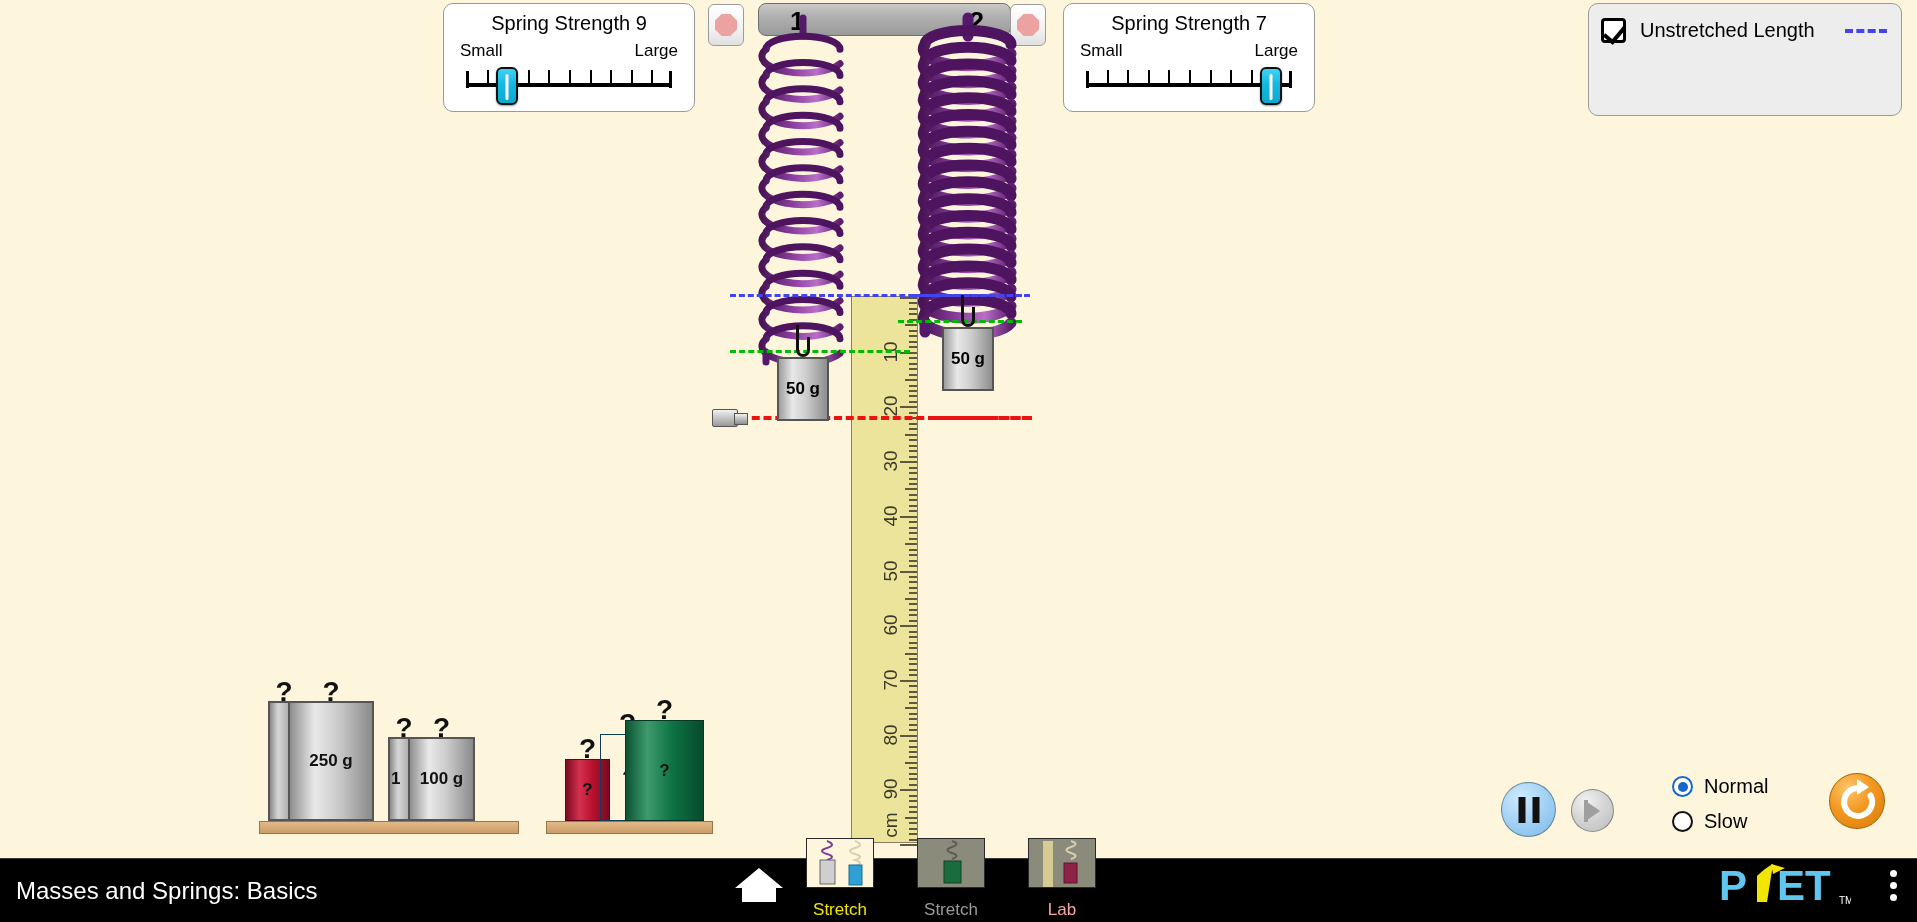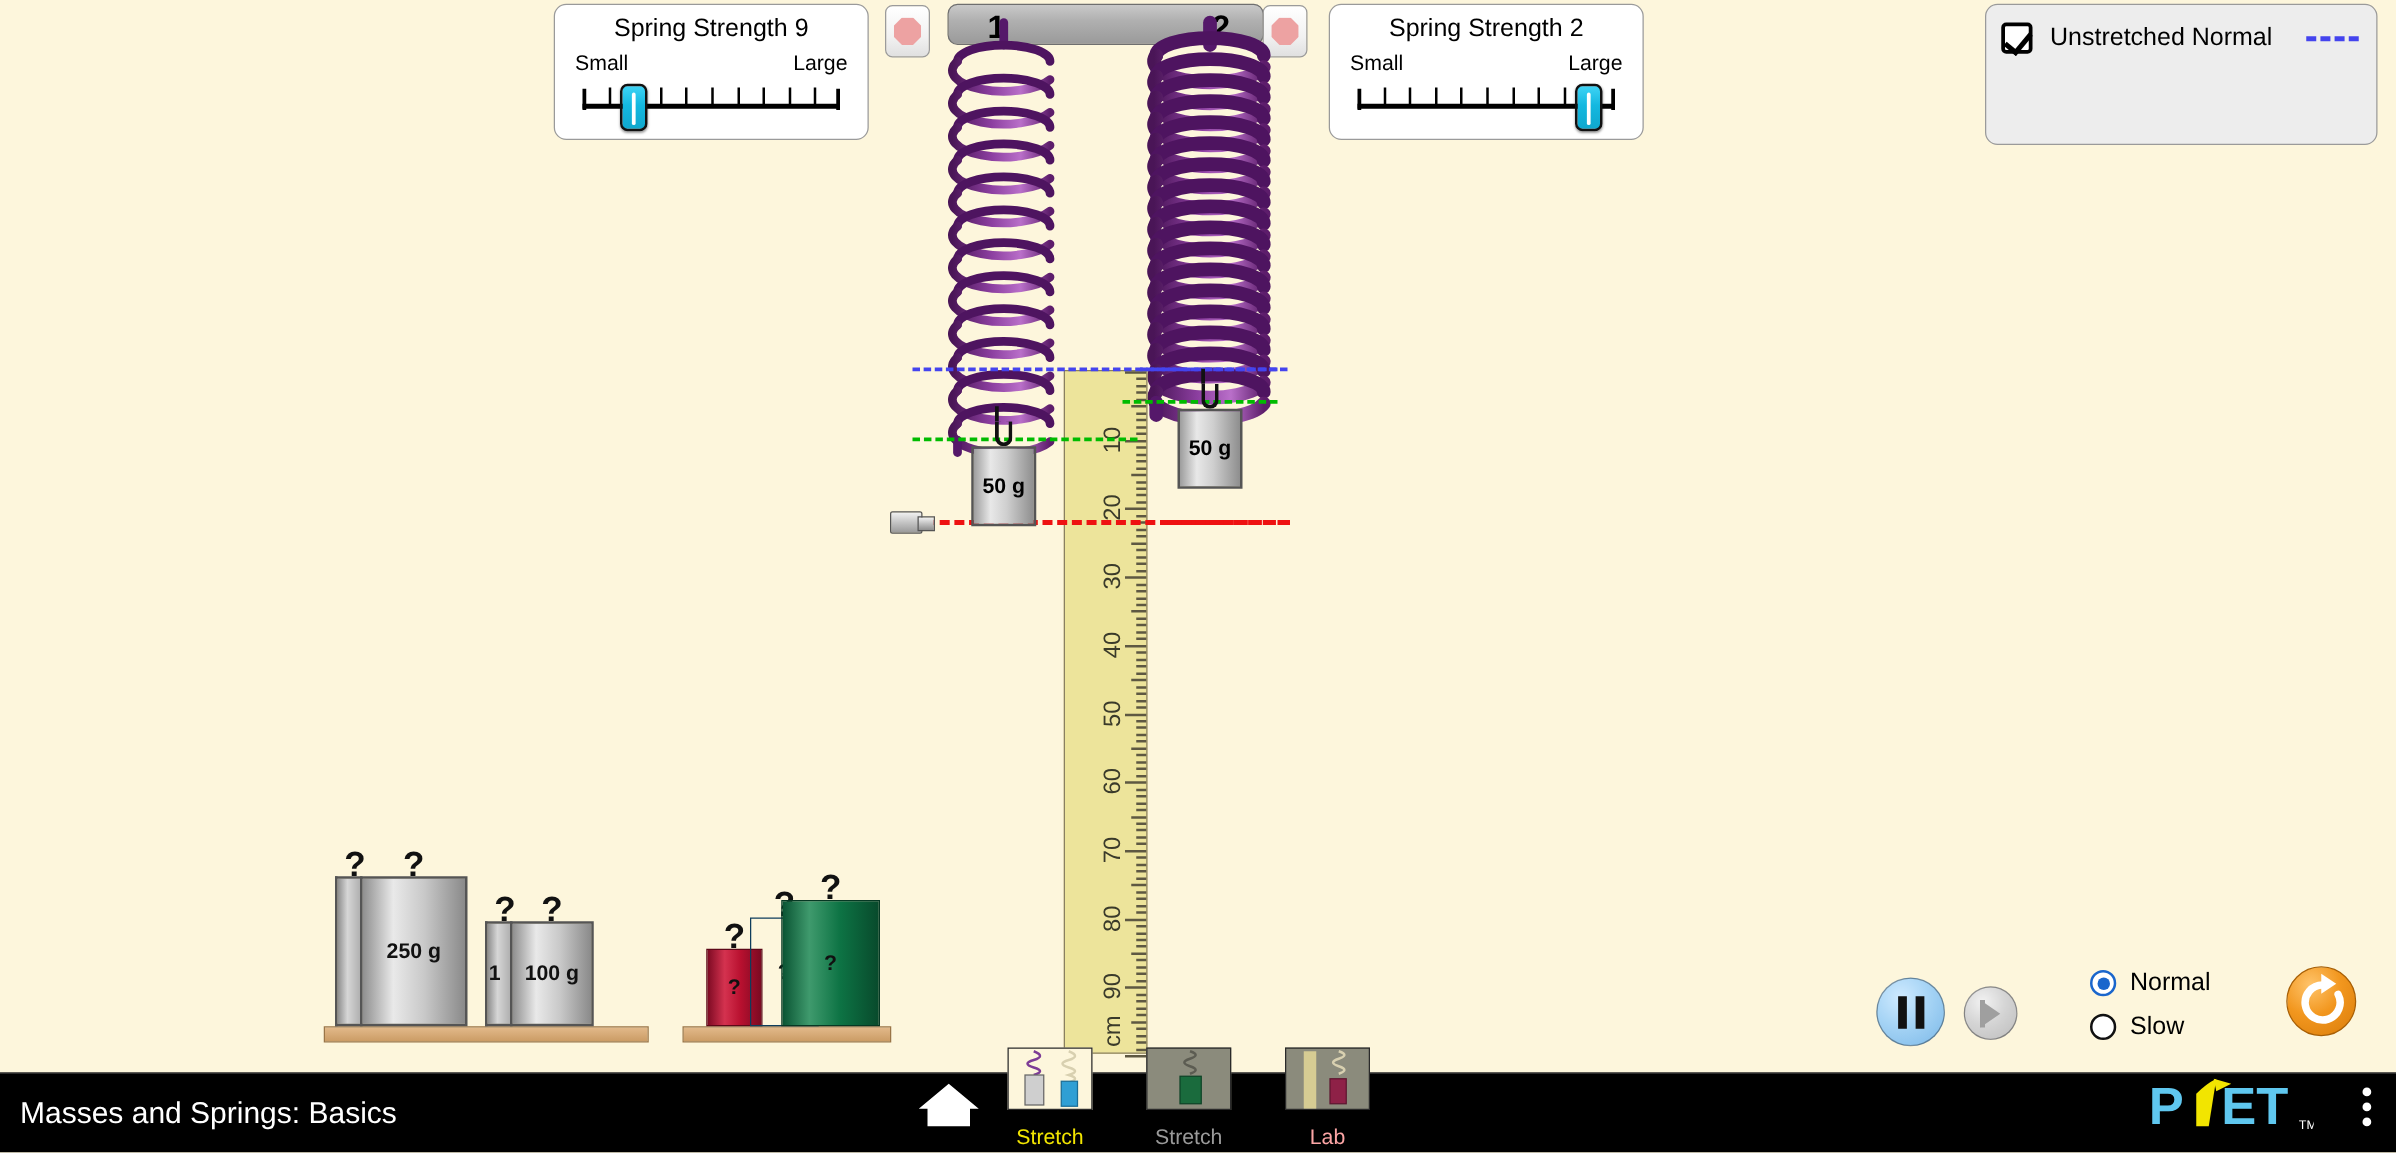--- a/index.html
+++ b/index.html
@@ -289,21 +289,21 @@
   <div id="ceiling" style="left:758px;top:3px;width:253px;height:33px;">
     <div class="ceiling-num" style="left:31px;">1</div>
     <div class="ceiling-num" style="right:26px;">2</div>
   </div>
 
   <div class="stopbtn" style="left:1010px;top:4px;">
     <div class="octagon"></div>
   </div>
 
   <div class="panel" id="ss2-panel" style="left:1063px;top:3px;width:252px;height:109px;">
-    <div class="ss-title">Spring Strength 2</div>
+    <div class="ss-title">Spring Strength 7</div>
     <div class="ss-labels">
       <span>Small</span>
       <span>Large</span>
     </div>
     <div class="slider-wrap">
       <div class="slider-track"></div>
       <div class="slider-end left"></div>
       <div class="slider-end right"></div>
       <div class="ticks" id="ss2-ticks">
           <div class="tick" style="left: 10%;"></div>
@@ -317,21 +317,21 @@
           <div class="tick" style="left: 90%;"></div>
         </div>
       <div class="thumb" id="ss2-thumb" style="left: 90%;"></div>
     </div>
   </div>
 
   <div class="panel" id="legend-panel" style="left:1588px;top:3px;width:314px;height:113px;">
 
     <div class="legend-row">
       <div class="cb"></div>
-      <div class="legend-label">Unstretched Normal</div>
+      <div class="legend-label">Unstretched Length</div>
       <div class="legend-dash" style="border-top-color:#4444ee;"></div>
     </div>
 
 
   </div>
 
   <svg id="springs" width="1917" height="922" style="position:absolute;left:0;top:0;pointer-events:none;">
     <defs>
       <linearGradient id="coilGrad" x1="0" y1="0" x2="1" y2="0">
         <stop offset="0%" stop-color="#4a1557"></stop>

